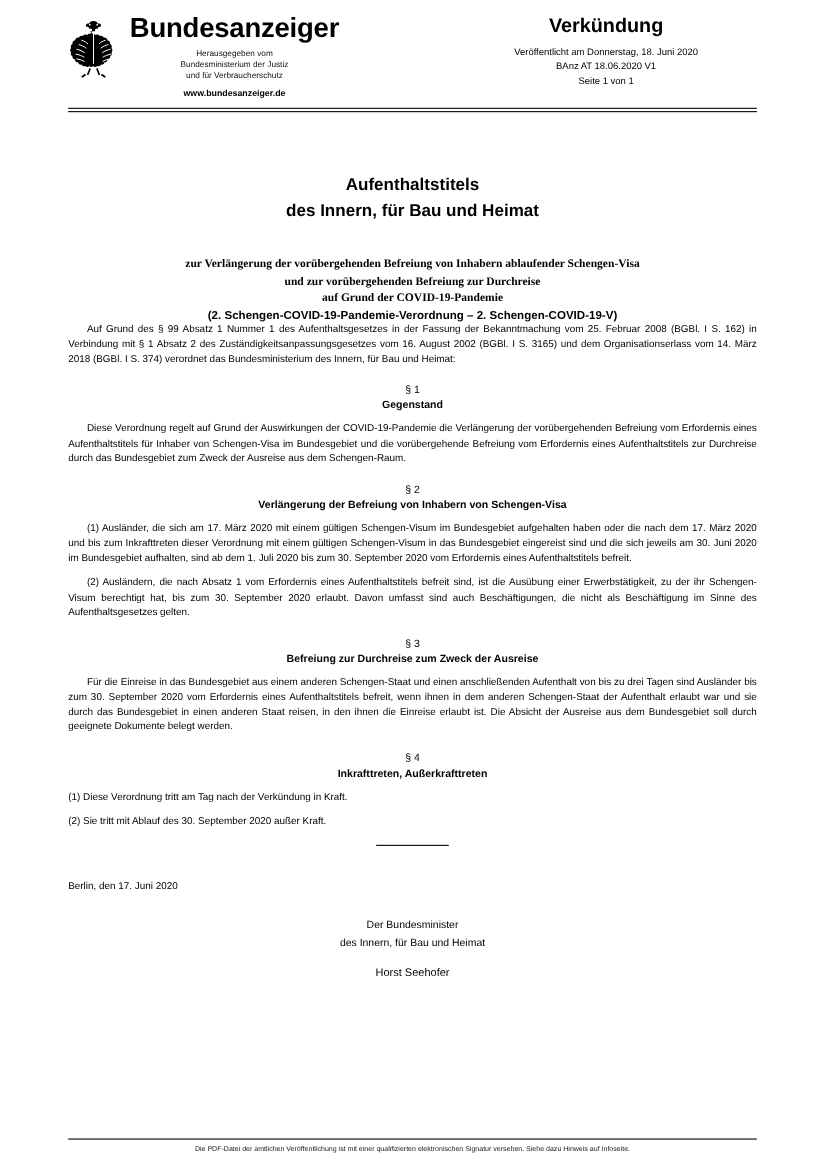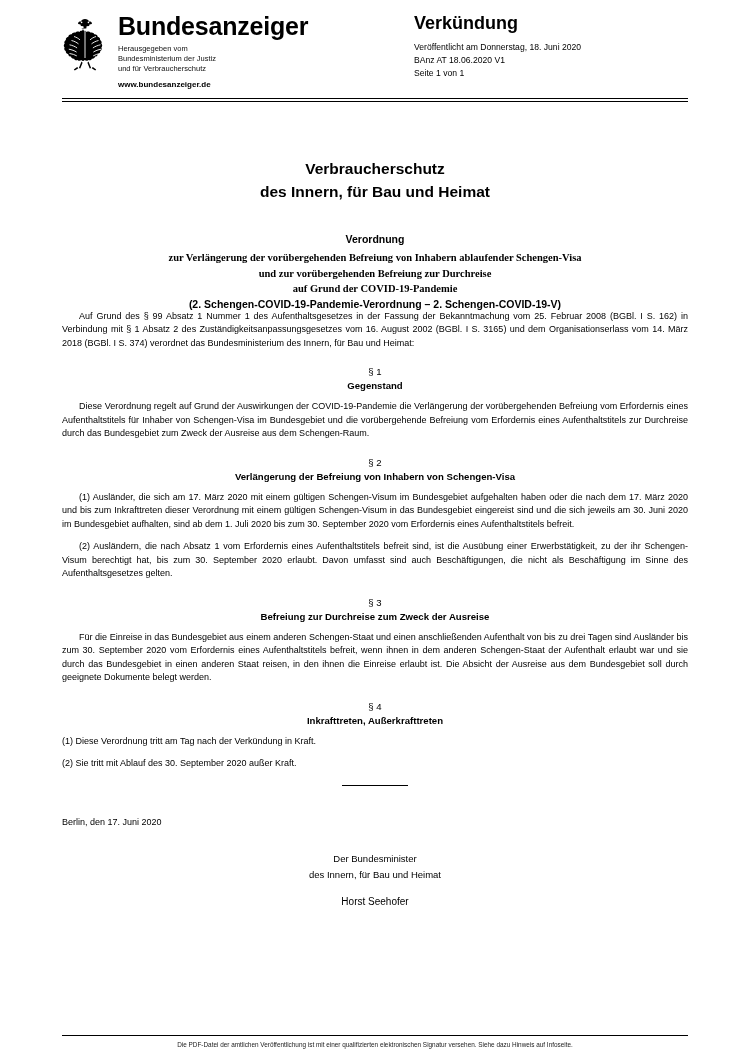--- a/index.html
+++ b/index.html
@@ -21,20 +21,21 @@
     box-sizing: border-box;
     padding: 14px 62px 0 62px;
     position: relative;
   }
 
   
   .header {
     display: flex;
     align-items: flex-start;
     padding-bottom: 6px;
+    text-align: center;
   }
   .header-left {
     display: flex;
     align-items: flex-start;
     width: 330px;
     flex: 0 0 330px;
   }
   .eagle {
     width: 46px;
     height: 56px;
@@ -238,25 +239,24 @@
       <div class="verk-line">Seite 1 von 1</div>
     </div>
   </div>
 
   <hr class="hr-thick">
   <hr class="hr-thin" style="margin-top:2px;">
 
   <div class="body-wrap">
 
     <div class="ministry">
-      <div>Verbraucherschutz</div>
+      <div>Aufenthaltstitels</div>
       <div>des Innern, für Bau und Heimat</div>
     </div>
 
-    <div class="doc-kind">Verordnung</div>
 
     <div class="doc-long-title">
       <div>zur Verlängerung der vorübergehenden Befreiung von Inhabern ablaufender Schengen-Visa</div>
       <div>und zur vorübergehenden Befreiung zur Durchreise</div>
       <div>auf Grund der COVID-19-Pandemie</div>
     </div>
 
     <div class="doc-short">(2. Schengen-COVID-19-Pandemie-Verordnung – 2. Schengen-COVID-19-V)</div>
 
 

